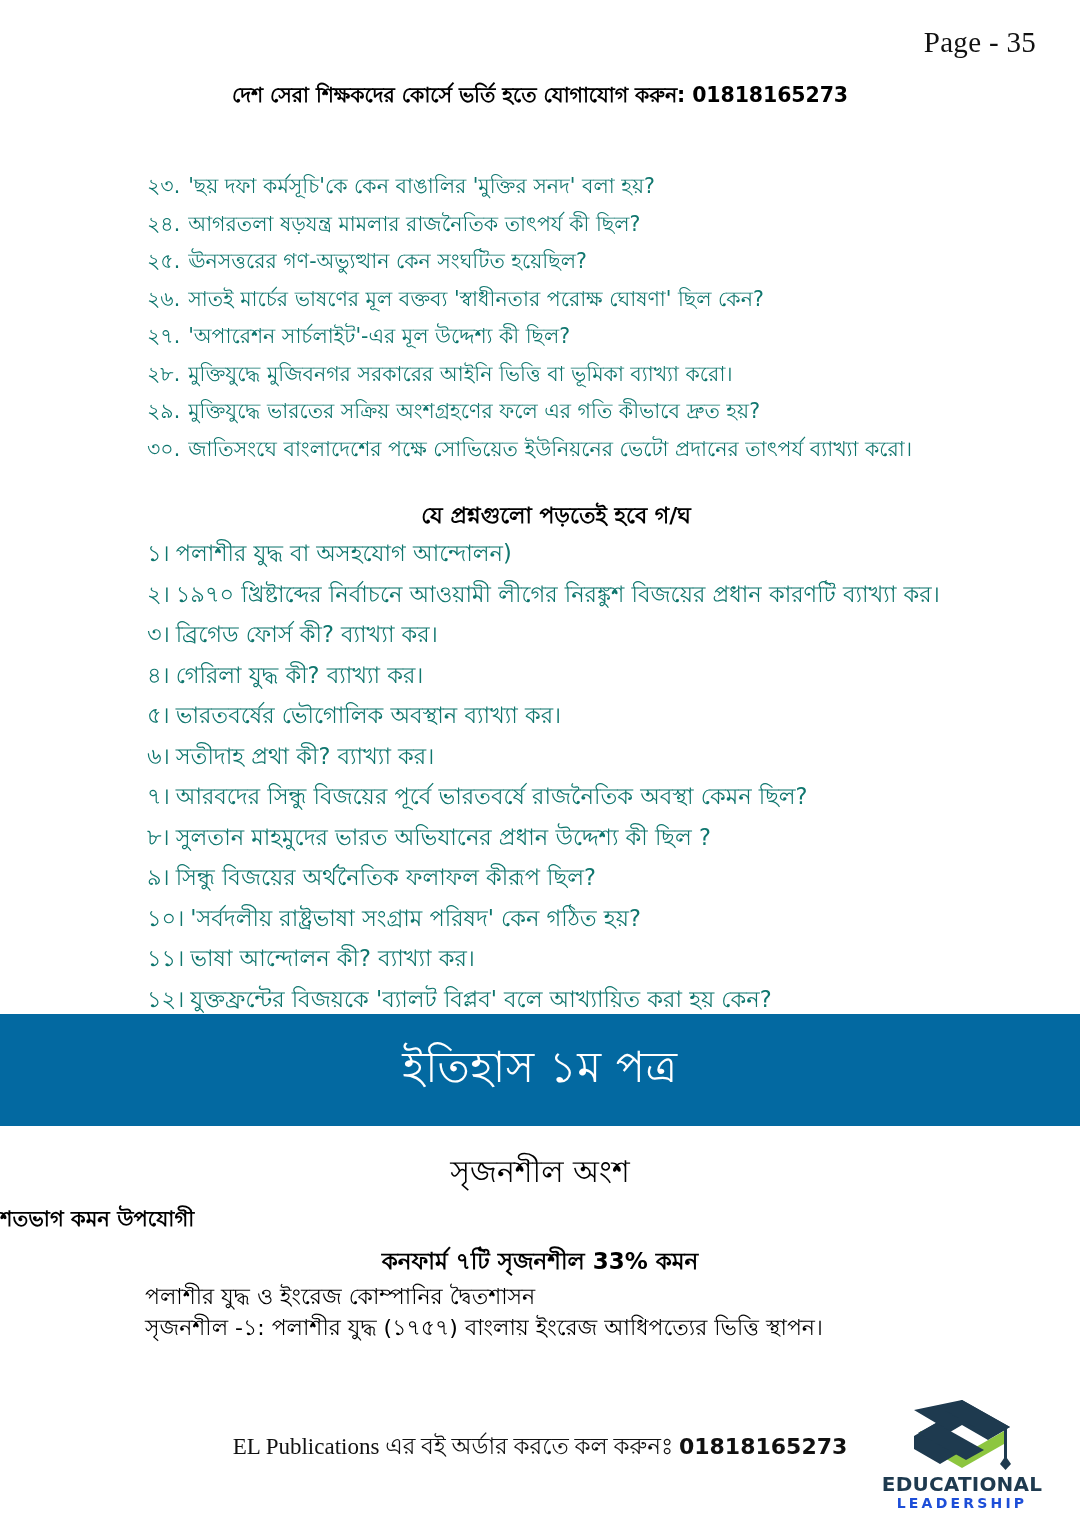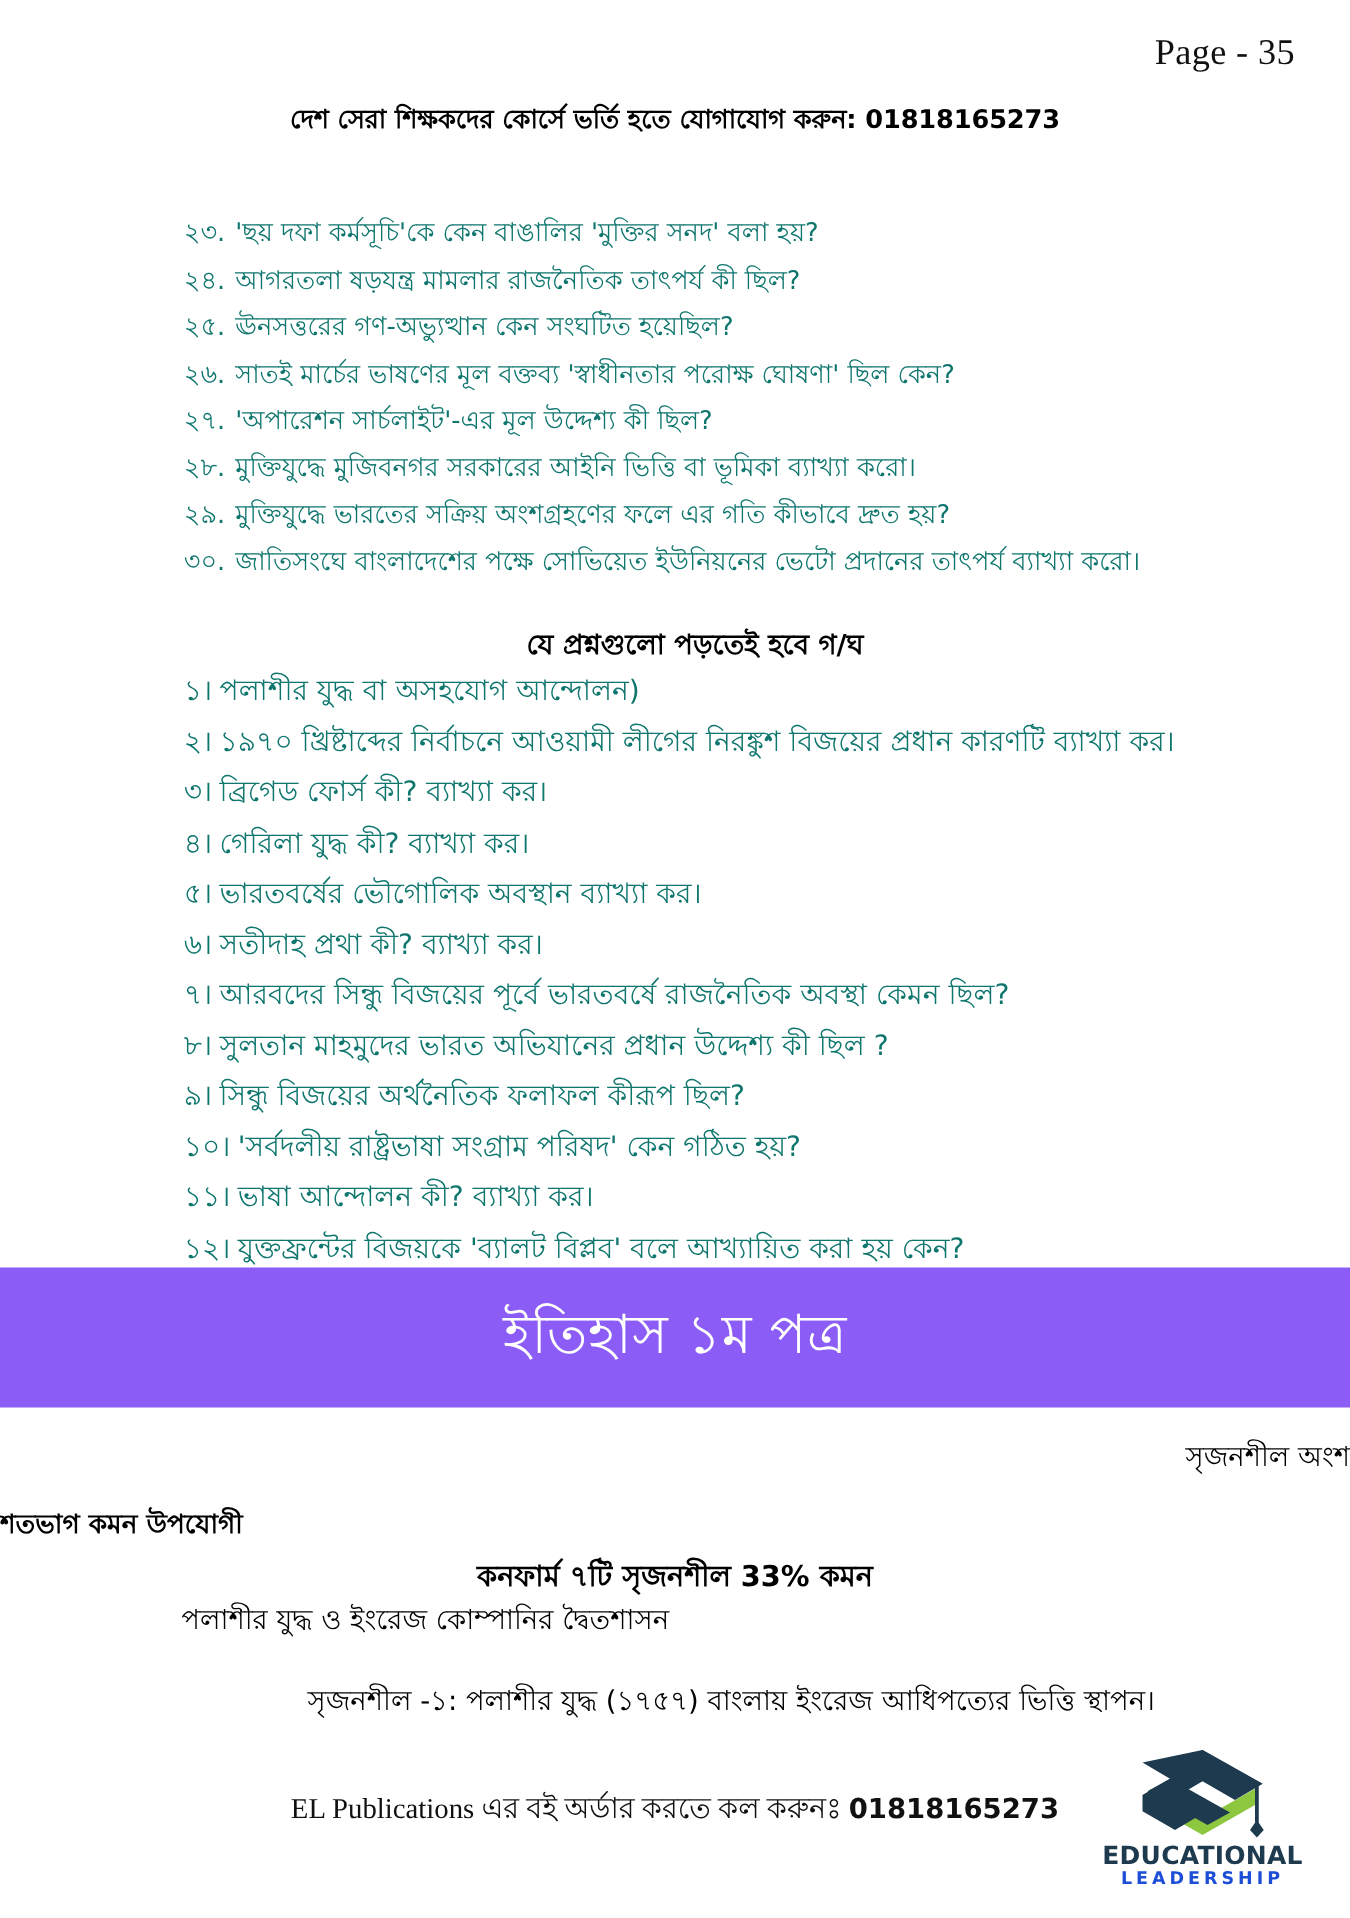--- a/index.html
+++ b/index.html
@@ -101,42 +101,42 @@
   }
   .section-subhead.sh-1 { top: 498px; }
 
   
   .banner {
     position: absolute;
     left: 0;
     top: 1014px;
     width: 1080px;
     height: 112px;
-    background: #8b5cf6;
+    background: #0369a1;
     display: flex;
     align-items: center;
     justify-content: center;
   }
   .banner-title {
     font-family: "DejaVu Sans", "Liberation Sans", sans-serif;
     font-size: 43px;
     font-weight: 400;
     color: #ffffff;
     letter-spacing: 0.5px;
   }
 
   
   .creative-title {
     position: absolute;
     left: 0;
     top: 1148px;
     width: 1080px;
-    text-align: right;
-    font-family: "DejaVu Sans", "Liberation Sans", sans-serif;
-    font-size: 22px;
+    text-align: center;
+    font-family: "DejaVu Sans", "Liberation Sans", sans-serif;
+    font-size: 30px;
     color: #000000;
   }
   .creative-sub1 {
     position: absolute;
     left: 0;
     top: 1203px;
     width: 1080px;
     text-align: left;
     font-family: "DejaVu Sans", "Liberation Sans", sans-serif;
     font-weight: 700;
@@ -158,21 +158,21 @@
   .body-para {
     position: absolute;
     left: 145px;
     width: 880px;
     font-family: "DejaVu Sans", "Liberation Sans", sans-serif;
     font-size: 22px;
     line-height: 38px;
     color: #000000;
     white-space: nowrap;
   }
-  .body-para.p-1 { top: 1343px; text-align: center; }
+  .body-para.p-1 { top: 1309px; }
   .body-para.p-2 { top: 1278px; }
 
   
   .footer-order {
     position: absolute;
     left: 0;
     top: 1428px;
     width: 1080px;
     text-align: center;
     font-family: "Liberation Serif", "DejaVu Serif", serif;

